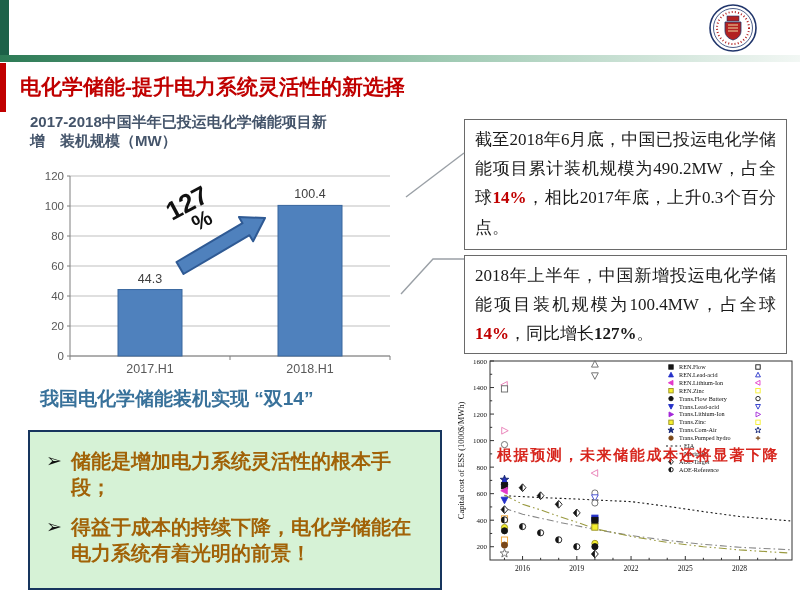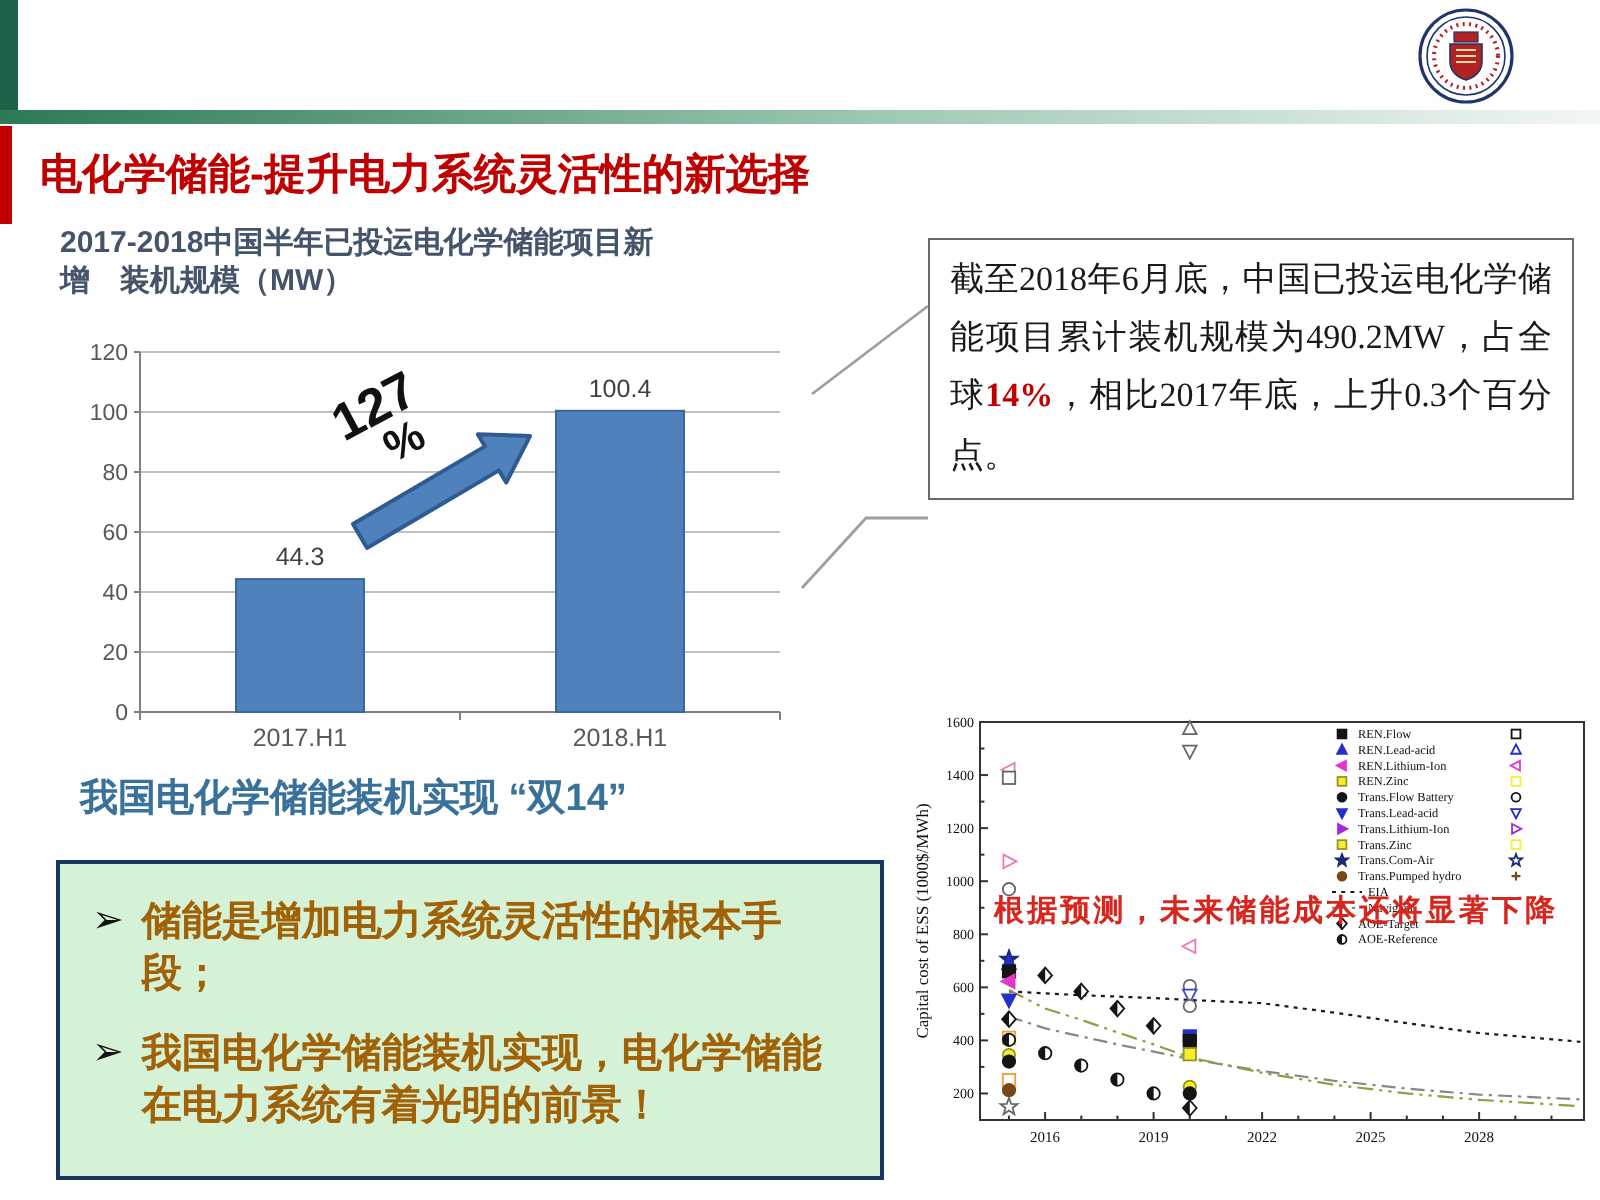--- a/index.html
+++ b/index.html
@@ -107,26 +107,29 @@
 
   <div class="bar-caption">我国电化学储能装机实现 “双14”</div>
 
   <div class="green-box">
     <div class="bullet">
       <span class="mk">➢</span>
       <span class="tx">储能是增加电力系统灵活性的根本手段；</span>
     </div>
     <div class="bullet">
       <span class="mk">➢</span>
-      <span class="tx">我国电化学储能装机实现，电化学储能在电力系统有着光明的前景！</span>
+      <span class="tx">得益于成本的持续下降，电化学储能在电力系统有着光明的前景！</span>
     </div>
   </div>
 
   <div class="info-box info-box-1">
     <span>截至2018年6月底，中国已投运电化学储能项目累计装机规模为490.2MW，占全球</span><span class="hl-red">14%</span><span>，相比2017年底，上升0.3个百分点。</span>
+  </div>
+  <div class="info-box info-box-2">
+    <span>2018年上半年，中国新增投运电化学储能项目装机规模为100.4MW，占全球</span><span class="hl-red">14%</span><span>，同比增长</span><span class="hl-bold">127%</span><span>。</span>
   </div>
 
   <svg class="scatter" id="scatter-svg" viewBox="0 0 345 247">
       <rect x="35" y="8" width="302" height="199" fill="none" stroke="#333" stroke-width="1"></rect>
       <line x1="35" y1="193.73333333333335" x2="39" y2="193.73333333333335" stroke="#333"></line>
       <text x="32" y="196.23333333333335" text-anchor="end" font-size="7" fill="#111" font-family="&quot;Liberation Serif&quot;,serif">200</text>
       <line x1="35" y1="167.2" x2="39" y2="167.2" stroke="#333"></line>
       <text x="32" y="169.7" text-anchor="end" font-size="7" fill="#111" font-family="&quot;Liberation Serif&quot;,serif">400</text>
       <line x1="35" y1="180.46666666666667" x2="37.2" y2="180.46666666666667" stroke="#333"></line>
       <line x1="35" y1="140.66666666666669" x2="39" y2="140.66666666666669" stroke="#333"></line>

